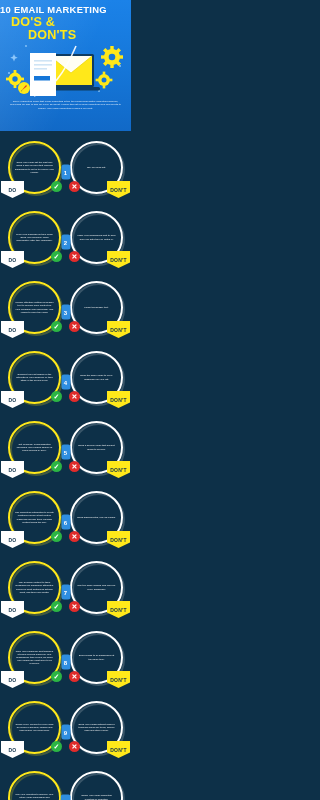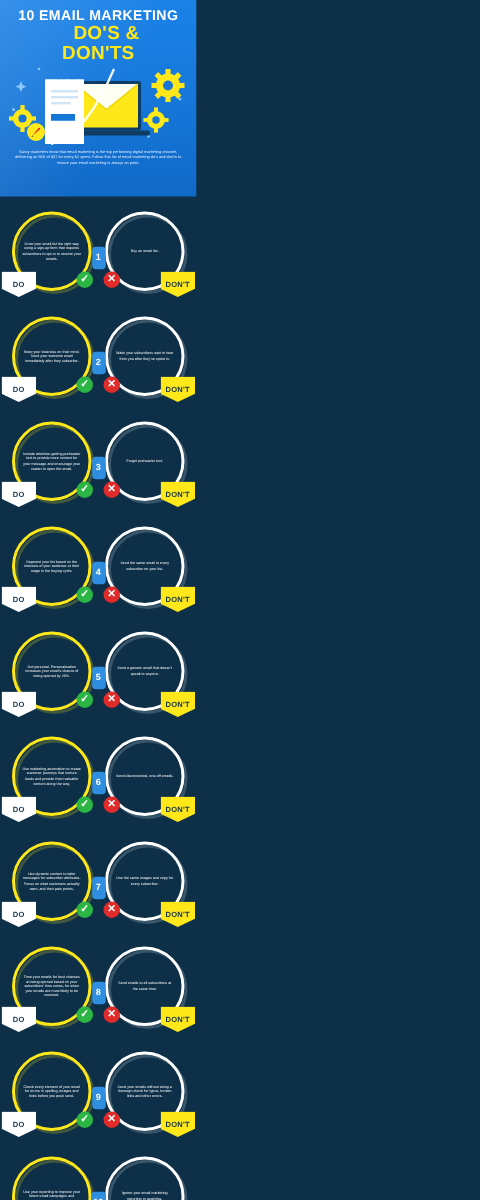--- a/index.html
+++ b/index.html
@@ -16,32 +16,32 @@
     position:relative;
     height:131px;
     background:linear-gradient(180deg,#1b82e8 0%,#1576d8 55%,#1169c7 100%);
     overflow:hidden;
   }
   .hdr-sheen {
     position:absolute; left:-30px; top:-10px; width:200px; height:150px;
     background:linear-gradient(115deg,rgba(255,255,255,.16) 0%,rgba(255,255,255,0) 55%);
     pointer-events:none;
   }
-  .title-wrap { position:relative; padding-top:4px; text-align:center; z-index:4; }
+  .title-wrap { position:relative; padding-top:4px; text-align:left; z-index:4; }
   .t-line1 {
     color:#ffffff; font-weight:bold; font-size:9.4px; letter-spacing:.3px;
     line-height:11px; white-space:nowrap;
   }
   .t-line2 {
     color:#ffe81a; font-weight:bold; font-size:12.6px; letter-spacing:.2px;
     line-height:13px; margin-top:1px;margin-left:11px;
   }
   .t-line3 {
     color:#ffe81a; font-weight:bold; font-size:12.6px; letter-spacing:.2px;
-    line-height:13px; padding-left:0;
+    line-height:13px; padding-left:28px;
   }
 
   
   .hero { position:absolute; left:0; top:40px; width:131px; height:58px; z-index:3; }
 
   
   .intro {
     position:absolute; left:0; top:100px; width:131px;
     padding:0 9px; text-align:center; z-index:5;
   }

